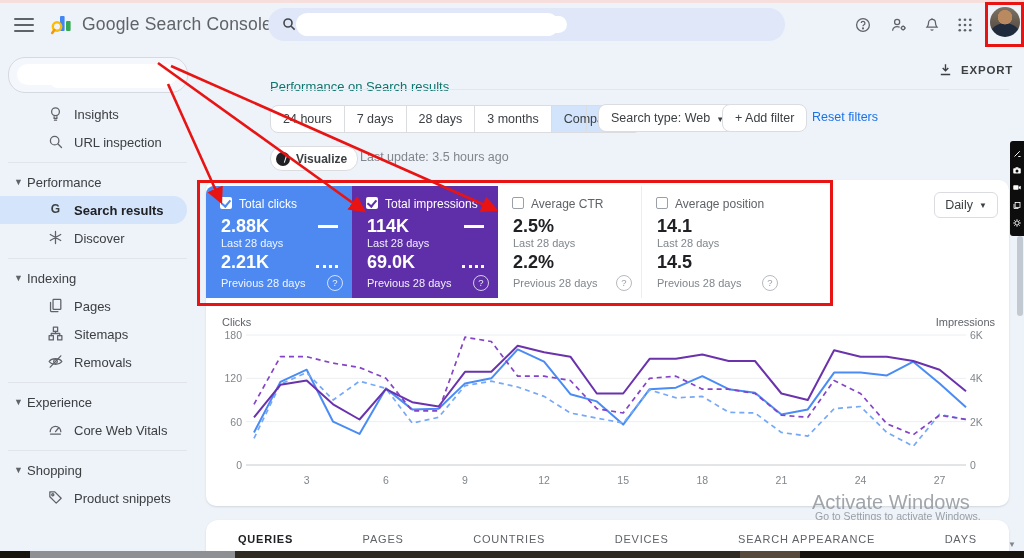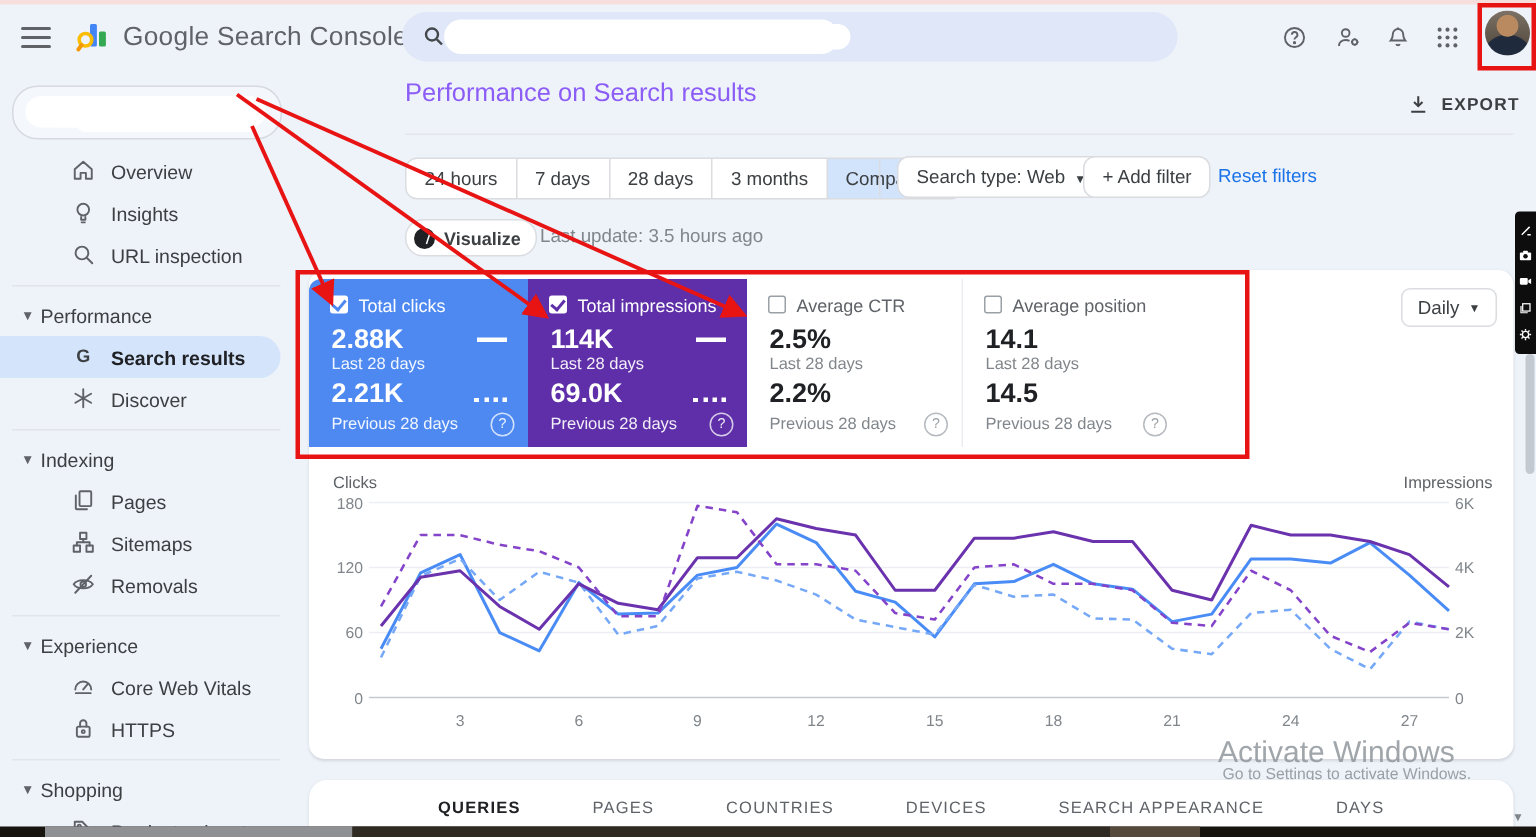--- a/index.html
+++ b/index.html
@@ -40,21 +40,21 @@
   .nav-item .ic{position:absolute;left:47px;top:5px;width:17px;height:17px}
   .nav-item .lb{position:absolute;left:74px;font-size:13px;color:#3c4043}
   .nav-item.active{background:#d3e4fb}
   .nav-item.active .lb{font-weight:700;color:#202124}
   .nav-header{position:relative;height:28px;display:flex;align-items:center;cursor:pointer}
   .nav-header .caret{position:absolute;left:14px;font-size:9px;color:#5f6368}
   .nav-header .lb{position:absolute;left:27px;font-size:13px;color:#3c4043}
   .nav-divider{border-top:1px solid #e1e4ea;margin:6px 18px 5px 8px}
 
   
-  .page-title{position:absolute;left:270px;top:52px;font-size:17px;color:#8b5cf6}
+  .page-title{position:absolute;left:270px;top:79px;font-size:13px;color:#0f766e}
   .export{position:absolute;left:938px;top:62px;display:flex;align-items:center;gap:8px;cursor:pointer}
   .export span{font-size:11.5px;font-weight:700;letter-spacing:.8px;color:#3c4043}
   .hdr-divider{position:absolute;left:270px;right:15px;top:89px;border-top:1px solid #e3e6ec}
 
   
   .seg{position:absolute;left:270px;top:105px;display:inline-flex;height:26px;border:1px solid #dadce0;
        border-radius:8px;overflow:hidden;background:#fff}
   .seg-item{padding:0 12px;line-height:26px;font-size:12.5px;color:#3c4043;border-right:1px solid #dadce0;cursor:pointer;white-space:nowrap}
   .seg-item.compare{background:#d2e3fc;border-right:none;font-weight:500;display:flex;align-items:center;gap:6px}
   .seg-caret{font-size:8px;color:#3c4043}
@@ -107,21 +107,21 @@
   .axis-name{position:absolute;top:136px;font-size:11px;color:#5f6368}
   #chart-wrap{position:absolute;left:8px;top:148px;width:788px;height:172px}
 
   
   .wm1{position:absolute;left:812px;top:491px;font-size:20px;color:rgba(138,144,150,.8)}
   .wm2{position:absolute;left:815px;top:510px;font-size:10.5px;color:rgba(138,144,150,.85)}
 
   
   .tabs-card{position:absolute;left:206px;top:520px;width:803px;height:38px;background:#fff;
              border-radius:12px 12px 0 0;box-shadow:0 1px 2px rgba(60,64,67,.15)}
-  .tabs{display:flex;align-items:center;height:100%;justify-content:space-between;padding:0 86px}
+  .tabs{display:flex;align-items:center;height:100%;justify-content:space-between;padding:0 32px}
   .tab{font-size:11px;letter-spacing:.8px;color:#5f6368;cursor:pointer;white-space:nowrap}
   .tab.active{color:#202124;font-weight:700}
   .tabs-caret{position:absolute;left:1008px;top:540px;font-size:8px;color:#80868b}
 
   
   .fab{position:absolute;right:0;top:141px;width:14px;height:95px;background:#0d0d0d;border-radius:3px 0 0 3px;
        display:flex;flex-direction:column;align-items:center;justify-content:space-evenly;cursor:pointer}
   .scroll-thumb{position:absolute;right:1px;top:236px;width:6px;height:80px;background:#c3c9d1;border-radius:3px;cursor:pointer}
 
   
@@ -201,28 +201,20 @@
 </div>
 
 <div id="sidebar">
   <div class="prop-pill">
     <span class="redact"></span>
   </div>
   <div id="nav">
       <div class="nav-item">
         <span class="ic">
           <svg width="17" height="17" viewBox="0 0 24 24" fill="none" stroke="#5f6368" stroke-width="1.8" stroke-linejoin="round" stroke-linecap="round">
-            <path d="M4 11 L12 4 L20 11 V20 H14.5 V14.5 H9.5 V20 H4 Z"></path>
-          </svg>
-        </span>
-        <span class="lb">Overview</span>
-      </div>
-      <div class="nav-item">
-        <span class="ic">
-          <svg width="17" height="17" viewBox="0 0 24 24" fill="none" stroke="#5f6368" stroke-width="1.8" stroke-linejoin="round" stroke-linecap="round">
             <circle cx="12" cy="9.5" r="5.5"></circle>
             <path d="M10 16.5 v2.5 h4 v-2.5 M10.5 21.5 h3"></path>
           </svg>
         </span>
         <span class="lb">Insights</span>
       </div>
       <div class="nav-item">
         <span class="ic">
           <svg width="17" height="17" viewBox="0 0 24 24" fill="none" stroke="#5f6368" stroke-width="1.8" stroke-linejoin="round" stroke-linecap="round">
             <circle cx="10.8" cy="10.8" r="6"></circle>
@@ -294,30 +286,20 @@
       </div>
       <div class="nav-item">
         <span class="ic">
           <svg width="17" height="17" viewBox="0 0 24 24" fill="none" stroke="#5f6368" stroke-width="1.8" stroke-linejoin="round" stroke-linecap="round">
             <path d="M4.5 15 a7.5 7.5 0 1 1 15 0"></path>
             <path d="M12 15 L16.5 9.5"></path>
             <path d="M5 18.5 h14"></path>
           </svg>
         </span>
         <span class="lb">Core Web Vitals</span>
-      </div>
-      <div class="nav-item">
-        <span class="ic">
-          <svg width="17" height="17" viewBox="0 0 24 24" fill="none" stroke="#5f6368" stroke-width="1.8" stroke-linejoin="round" stroke-linecap="round">
-            <rect x="6" y="10.5" width="12" height="9.5" rx="1.5"></rect>
-            <path d="M9 10.5 V7.5 a3 3 0 0 1 6 0 v3"></path>
-            <circle cx="12" cy="15.2" r="1.4"></circle>
-          </svg>
-        </span>
-        <span class="lb">HTTPS</span>
       </div>
       <div class="nav-divider"></div>
       <div class="nav-header">
         <span class="caret">▼</span>
         <span class="lb">Shopping</span>
       </div>
       <div class="nav-item">
         <span class="ic">
           <svg width="17" height="17" viewBox="0 0 24 24" fill="none" stroke="#5f6368" stroke-width="1.8" stroke-linejoin="round" stroke-linecap="round">
             <path d="M4 4 h7 l9 9 -7 7 -9 -9 Z"></path>

